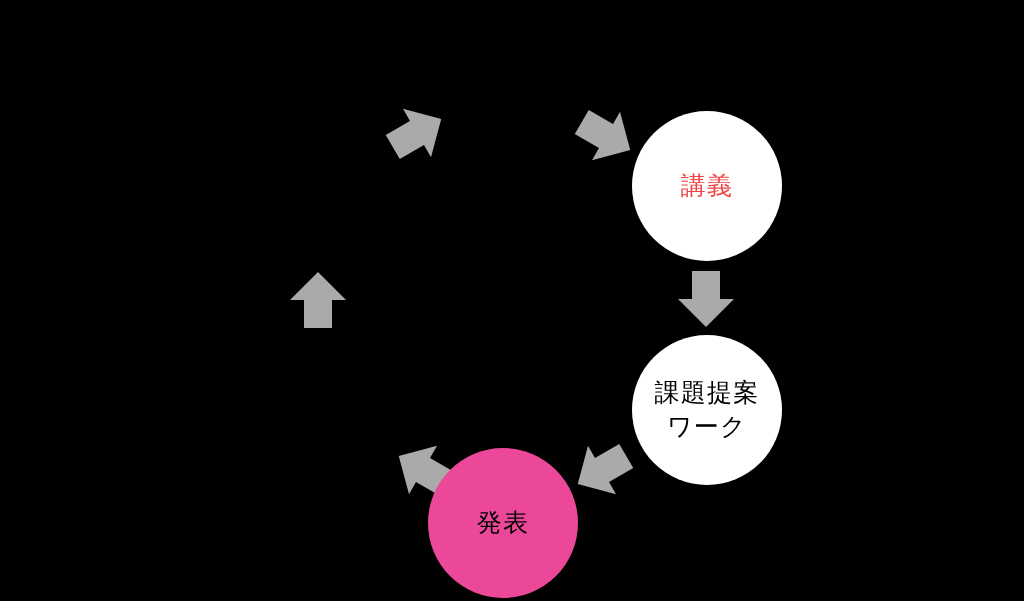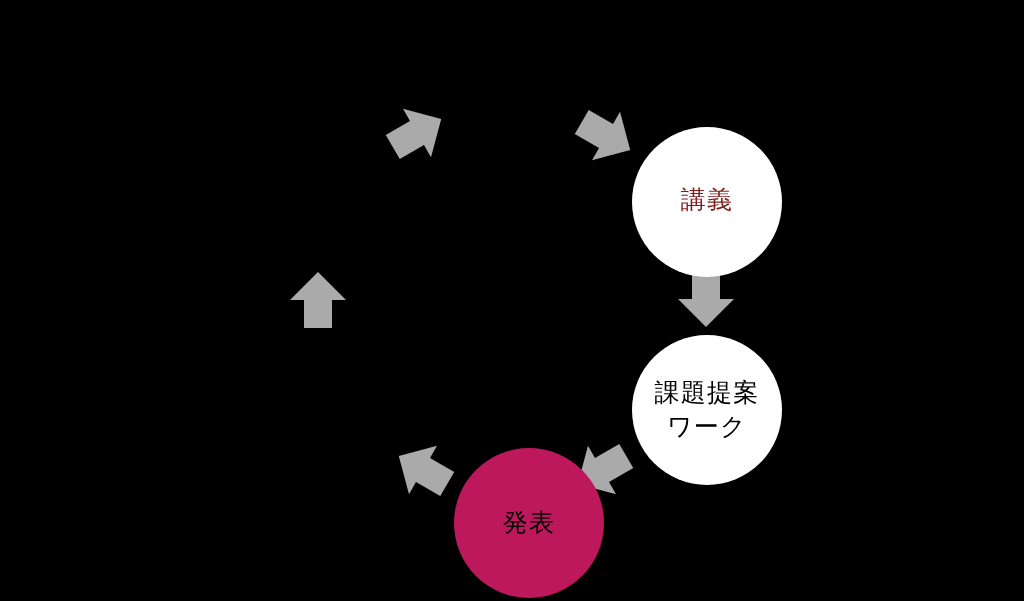--- a/index.html
+++ b/index.html
@@ -80,23 +80,23 @@
     <div class="arrow-wrap" style="left: 286px; top: 268px; transform: rotate(0deg);">
       <svg viewBox="0 0 64 64">
         <polygon points="32,4 60,32 46,32 46,60 18,60 18,32 4,32" class="arrow-shape" fill="#aaaaaa"></polygon>
       </svg>
     </div>
     <div class="arrow-wrap" style="left: 385px; top: 101px; transform: rotate(60deg);">
       <svg viewBox="0 0 64 64">
         <polygon points="32,4 60,32 46,32 46,60 18,60 18,32 4,32" class="arrow-shape" fill="#aaaaaa"></polygon>
       </svg>
     </div>
-    <div class="node" style="left: 632px; top: 127px; width: 150px; height: 150px; background: rgb(255, 255, 255); color: #7f1d1d; font-family: Liberation Mono, monospace;">
+    <div class="node" style="left: 632px; top: 111px; width: 150px; height: 150px; background: rgb(255, 255, 255); color: #ef4444;">
       <span class="label">講義</span>
     </div>
     <div class="node" style="left: 632px; top: 335px; width: 150px; height: 150px; background: rgb(255, 255, 255); color: rgb(0, 0, 0);">
       <span class="label">課題提案
 ワーク</span>
     </div>
-    <div class="node" style="left: 454px; top: 448px; width: 150px; height: 150px; background: #be185d; color: rgb(0, 0, 0);">
+    <div class="node" style="left: 428px; top: 448px; width: 150px; height: 150px; background: #ec4899; color: rgb(0, 0, 0);">
       <span class="label">発表</span>
     </div>
   </div>
 
 </body></html>

